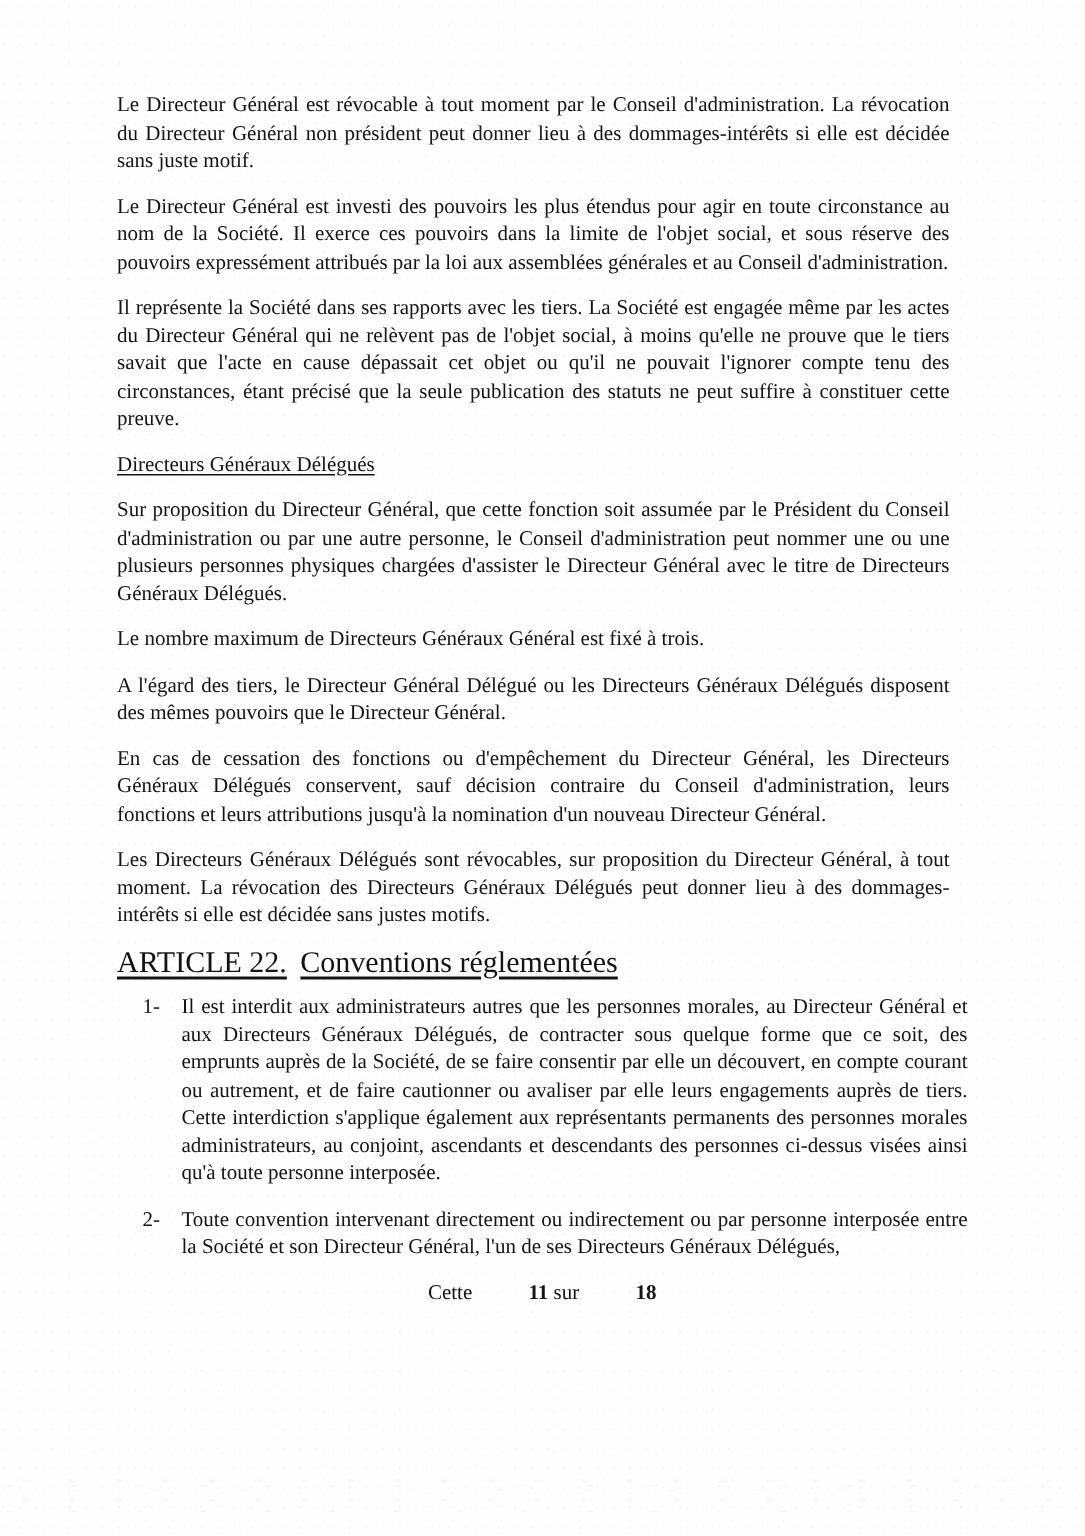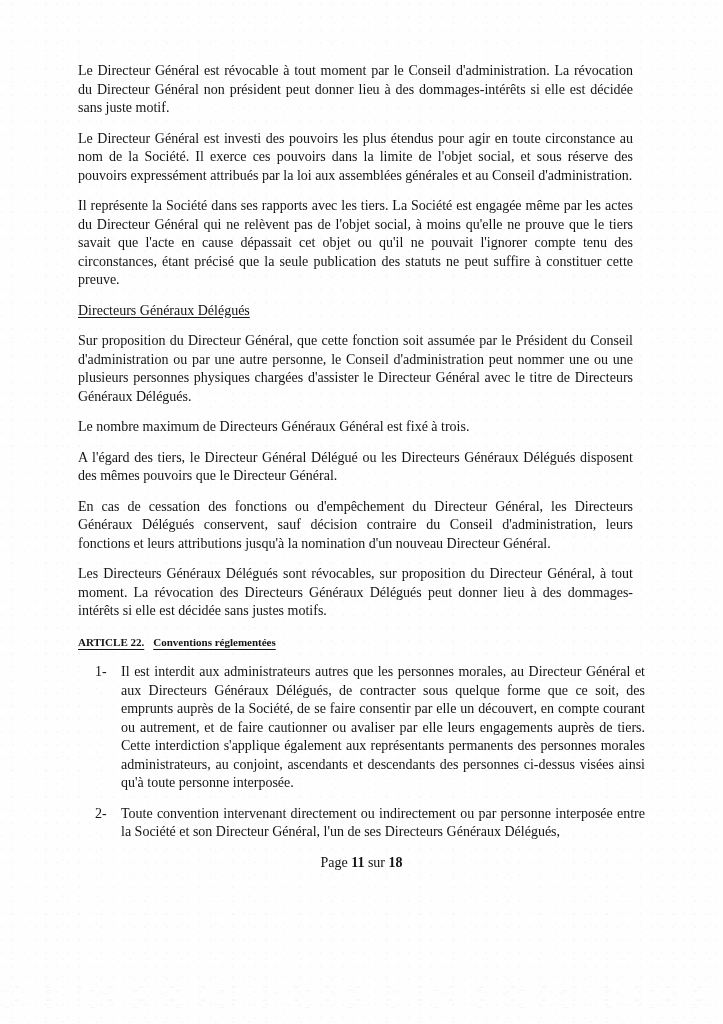--- a/index.html
+++ b/index.html
@@ -54,22 +54,22 @@
   }
   .subhead {
     margin: 0 0 12px 0;
     font-size: 14px;
     font-weight: normal;
     text-decoration: underline;
     text-underline-offset: 2px;
   }
   .article-head {
     margin: 0 0 12px 0;
-    font-size: 11px;
-    font-weight: bold;
+    font-size: 20px;
+    font-weight: normal;
   }
   .article-head .art-num,
   .article-head .art-title {
     text-decoration: underline;
     text-underline-offset: 2.5px;
   }
   .article-head .art-title {
     margin-left: 9px;
   }
   .list-item {
@@ -84,20 +84,21 @@
     flex: 1 1 auto;
     text-align: justify;
   }
   .footer {
     margin-top: 5px;
     text-align: center;
     font-size: 14px;
   }
   .footer .num {
     font-weight: bold;
+    margin-left: 34px;
   }
 </style>
 </head>
 <body>
 
 <div class="scan-grain"></div>
 
 <div class="page-content">
 
   <p class="para">Le Directeur Général est révocable à tout moment par le Conseil d'administration. La révocation du Directeur Général non président peut donner lieu à des dommages-intérêts si elle est décidée sans juste motif.</p>
@@ -128,21 +129,21 @@
     <span class="marker">1-</span>
     <span class="li-text">Il est interdit aux administrateurs autres que les personnes morales, au Directeur Général et aux Directeurs Généraux Délégués, de contracter sous quelque forme que ce soit, des emprunts auprès de la Société, de se faire consentir par elle un découvert, en compte courant ou autrement, et de faire cautionner ou avaliser par elle leurs engagements auprès de tiers. Cette interdiction s'applique également aux représentants permanents des personnes morales administrateurs, au conjoint, ascendants et descendants des personnes ci-dessus visées ainsi qu'à toute personne interposée.</span>
   </div>
 
   <div class="list-item">
     <span class="marker">2-</span>
     <span class="li-text">Toute convention intervenant directement ou indirectement ou par personne interposée entre la Société et son Directeur Général, l'un de ses Directeurs Généraux Délégués,</span>
   </div>
 
   <div class="footer">
-    <span>Page</span>
+    <span>Cette</span>
     <span class="num">11</span>
     <span>sur</span>
     <span class="num">18</span>
   </div>
 
 </div>
 
 <div class="scan-band"></div>
 
 </body></html>

